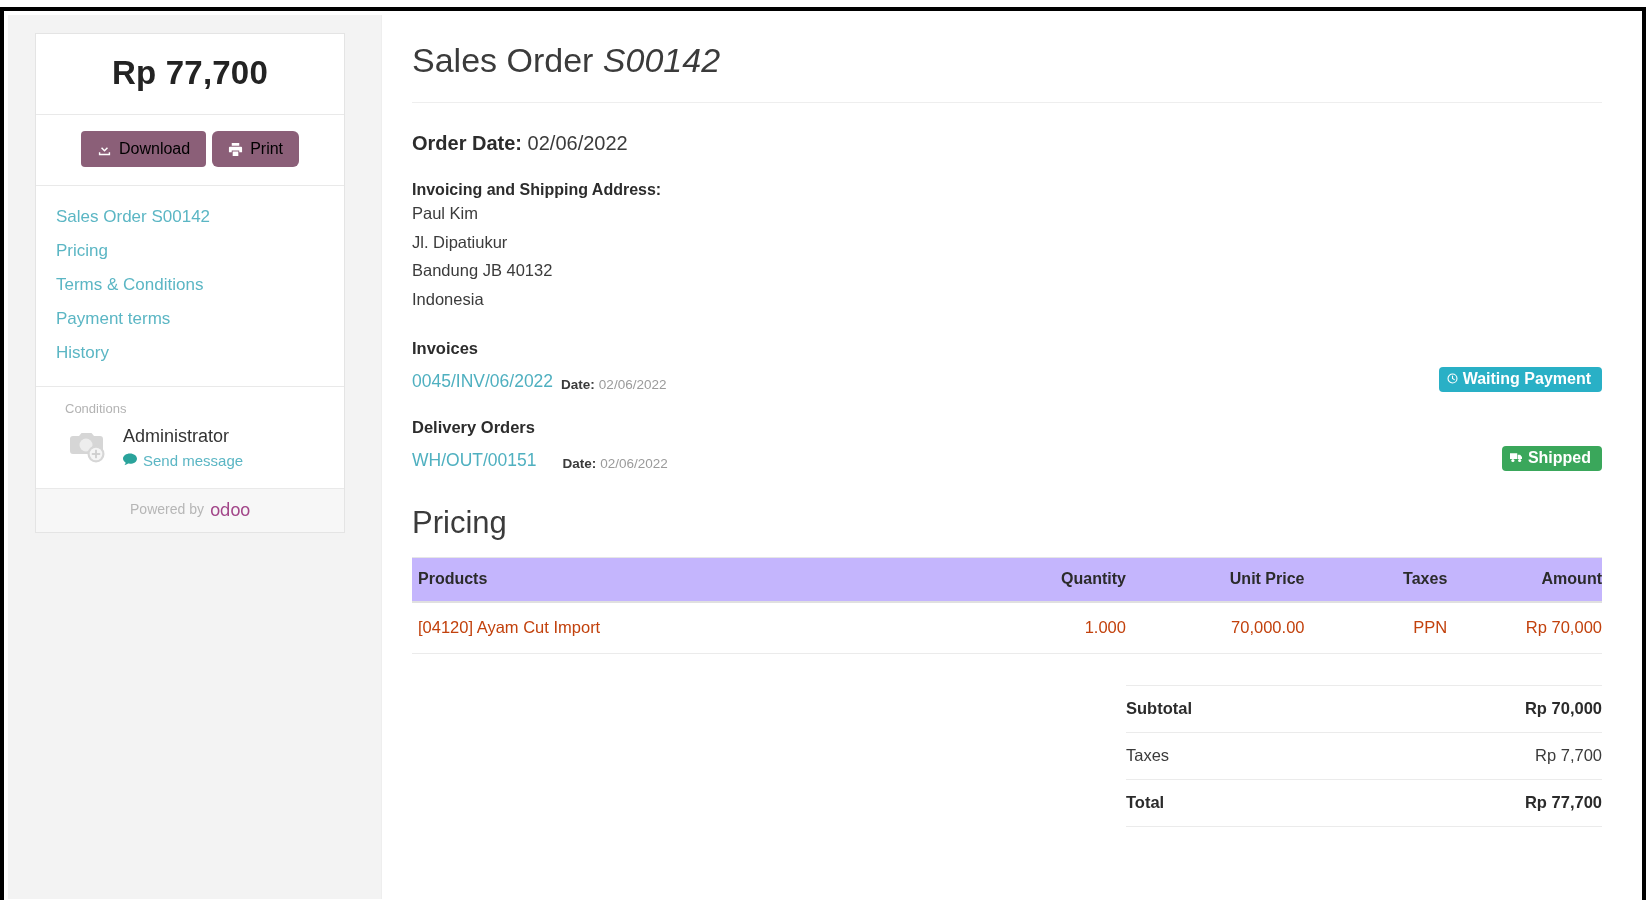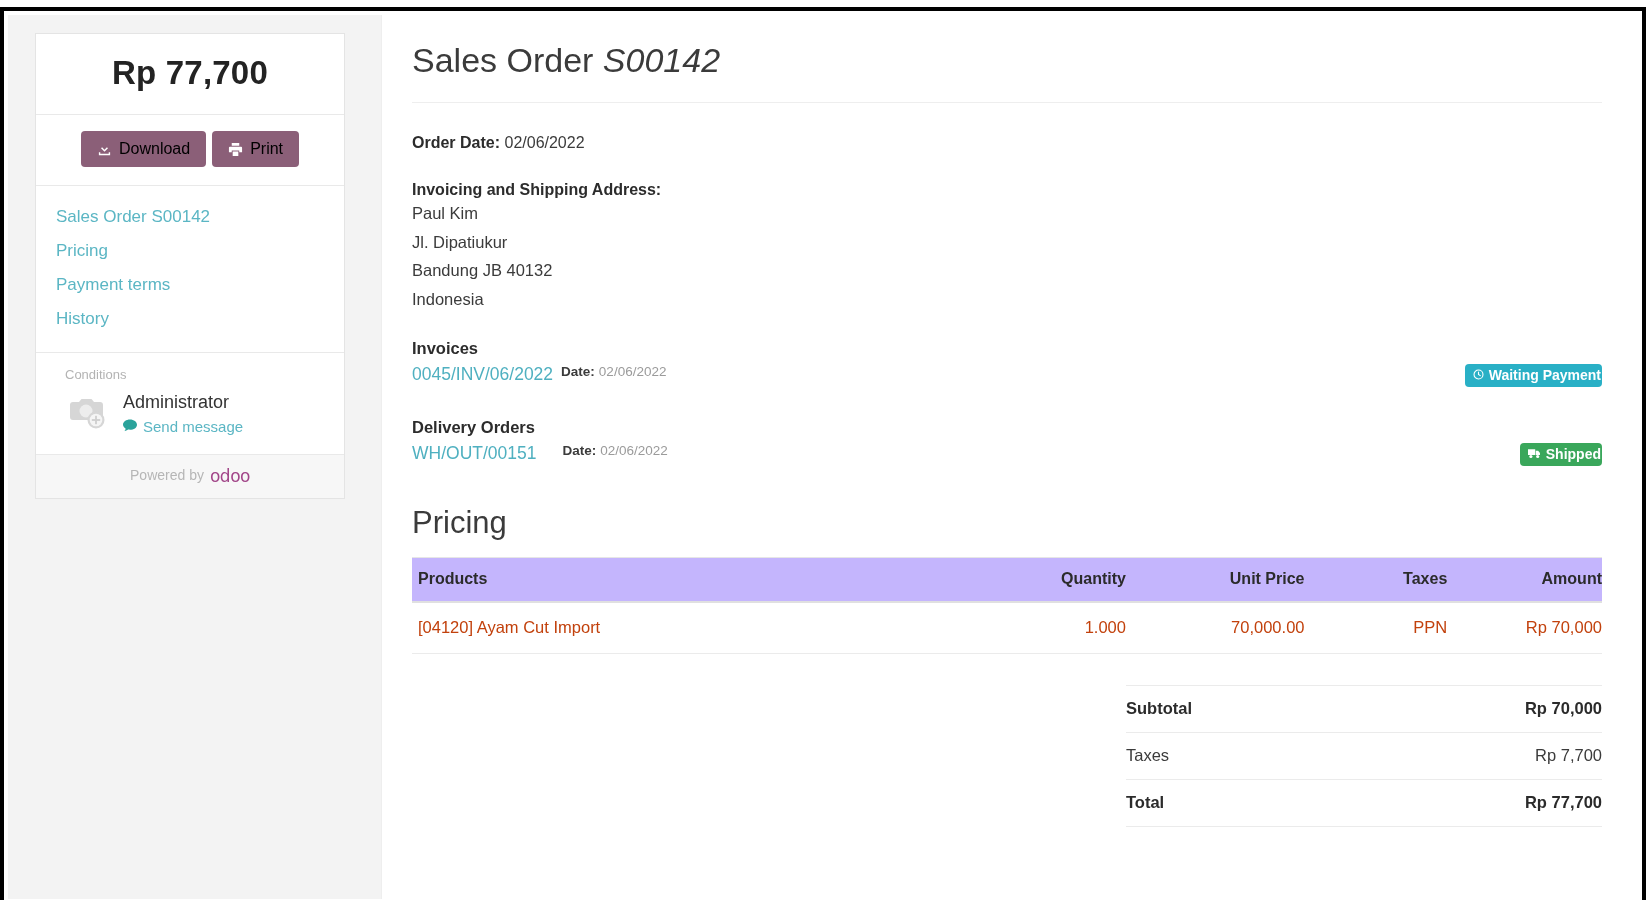--- a/index.html
+++ b/index.html
@@ -59,21 +59,21 @@
     background: #8b5f78;
     color: #000000;
     border: none;
     border-radius: 4px;
     font-size: 16px;
     font-family: "Liberation Sans", sans-serif;
     padding: 10px 16px;
     cursor: pointer;
     line-height: 1;
   }
-  .btn + .btn { margin-left: 6px; }
+  .btn + .btn { margin-left: 6px; border-radius: 6px; }
   .btn svg { display: block; }
 
   .sidebar-nav {
     padding: 14px 0 16px 0;
     border-bottom: 1px solid #e9e9e9;
   }
   .nav-link {
     display: block;
     color: #5bb6c4;
     font-size: 17px;
@@ -162,21 +162,21 @@
     font-weight: normal;
     padding: 26px 0 22px 0;
     border-bottom: 1px solid #eeeeee;
     margin: 0 0 0 0;
   }
   .doc-title em {
     font-style: italic;
   }
 
   .block { padding-top: 26px; }
-  .kv { font-size: 16px; color: #3b3b3b; line-height: 28px; }
+  .kv { font-size: 20px; color: #3b3b3b; line-height: 28px; }
   .kv b { color: #2c2c2c; }
   .addr-title {
     font-size: 16px;
     font-weight: bold;
     color: #2c2c2c;
     padding-top: 24px;
   }
   .addr-line {
     font-size: 16.5px;
     color: #3b3b3b;
@@ -185,21 +185,21 @@
 
   .sec-title {
     font-size: 16.5px;
     font-weight: bold;
     color: #2c2c2c;
     padding-top: 26px;
     padding-bottom: 6px;
   }
   .doc-row {
     display: flex;
-    align-items: flex-start;
+    align-items: flex-end;
     min-height: 28px;
   }
   .doc-link {
     color: #4fb0c0;
     font-size: 17.5px;
     text-decoration: none;
     cursor: pointer;
   }
   .doc-date-label {
     font-size: 13.5px;
@@ -212,24 +212,24 @@
     color: #9b9b9b;
     margin-left: 4px;
   }
   .doc-row .spacer { flex: 1; }
 
   .badge {
     display: inline-flex;
     align-items: center;
     gap: 5px;
     color: #ffffff;
-    font-size: 14px;
+    font-size: 16px;
     font-weight: bold;
     border-radius: 4px;
-    padding: 4px 1px 5px 8px;
+    padding: 4px 11px 5px 8px;
     line-height: 1;
     white-space: nowrap;
   }
   .badge-info { background: #29b0c6; }
   .badge-success { background: #3aa75b; }
 
   .pricing-heading {
     font-size: 31px;
     color: #3b3b3b;
     font-weight: normal;
@@ -311,20 +311,21 @@
               <path d="M4 1h8v3H4V1zm-2 4h12a1 1 0 0 1 1 1v5h-3v-2H4v2H1V6a1 1 0 0 1 1-1zm3 5h6v5H5v-5z"></path>
             </svg>
           </span>
           <span>Print</span>
         </button>
       </div>
 
       <nav class="sidebar-nav">
         <a class="nav-link">Sales Order S00142</a>
         <a class="nav-link">Pricing</a>
+        <a class="nav-link">Terms &amp; Conditions</a>
         <a class="nav-link">Payment terms</a>
         <a class="nav-link">History</a>
       </nav>
 
       <div class="salesperson">
         <div class="salesperson-label">Conditions</div>
         <div class="salesperson-row">
           <div class="avatar">
             <span>
               <svg width="44" height="38" viewBox="0 0 44 38" aria-hidden="true">

